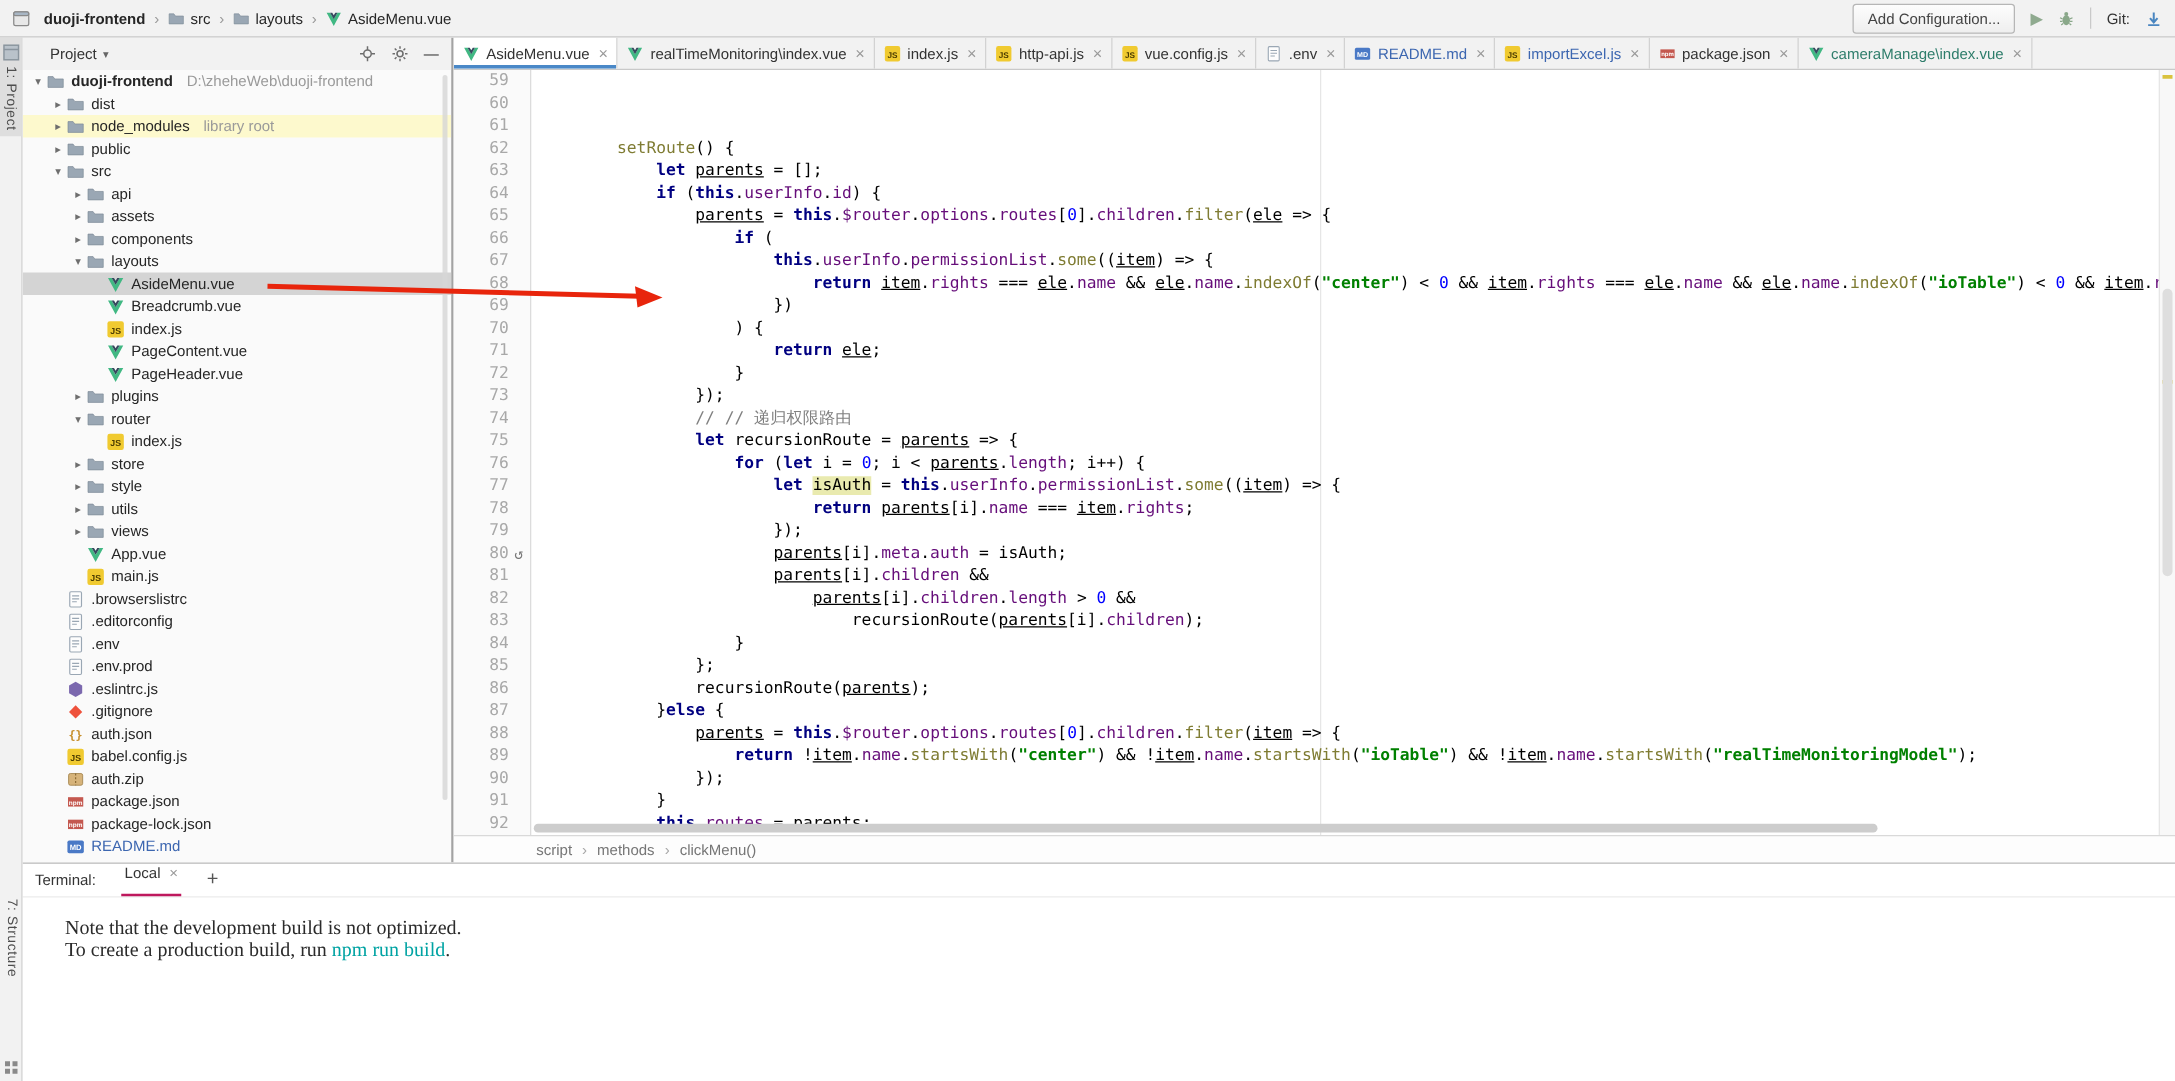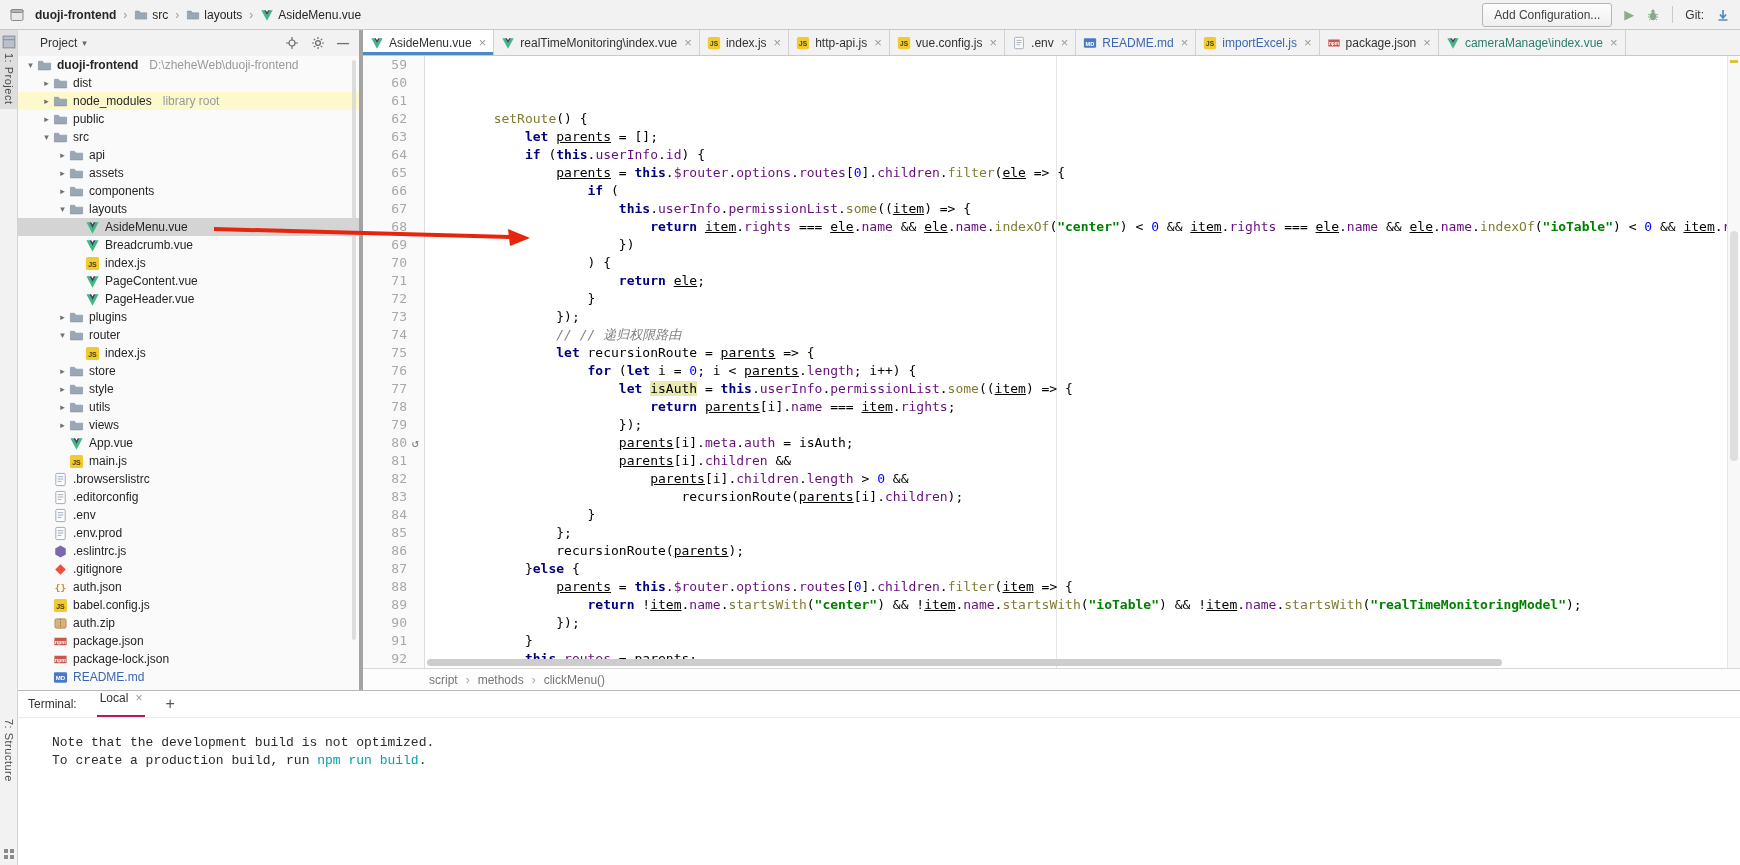--- a/index.html
+++ b/index.html
@@ -28,21 +28,21 @@
   .stripe-btn{display:flex;flex-direction:column;align-items:center;gap:4px;padding:5px 0;cursor:default}
   .stripe-btn .vtext{writing-mode:vertical-rl;font-size:11px;color:#4d4d4d;letter-spacing:.5px}
   .stripe-btn.pressed{background:#dedede}
   .stripe-btn.structure{position:absolute;bottom:78px;left:0;width:18px}
   .stripe-grid{position:absolute;bottom:5px;left:3px;width:12px;height:12px}
 
   
   .workspace{position:absolute;left:18px;top:30px;right:0;height:660px;display:flex}
 
   
-  .project-panel{width:345px;flex:none;background:#fafafa;border-right:4px solid #a3a3a3;position:relative;overflow:hidden}
+  .project-panel{width:345px;flex:none;background:#fafafa;border-right:2px solid #a3a3a3;position:relative;overflow:hidden}
   .pp-header{height:26px;background:#f2f2f2;display:flex;align-items:center;padding:0 8px 0 22px;gap:5px;color:#333}
   .pp-caret{color:#666;font-size:9px}
   .pp-icons{margin-left:auto;display:flex;align-items:center;gap:12px}
   .pp-icons .ic{display:inline-flex;width:14px;height:14px;color:#6e6e6e}
   .pp-icons .ic svg{width:14px;height:14px}
   .pp-hide{color:#6e6e6e;font-weight:bold}
   .tree{position:absolute;top:26px;left:0;right:0;bottom:0;overflow:hidden}
   .tree-row{height:18px;display:flex;align-items:center;white-space:nowrap;color:#262626;cursor:default}
   .tree-row.selected{background:#d4d4d4}
   .tree-row.lib{background:#fdf9cd}
@@ -66,21 +66,21 @@
   .gutter{width:62px;flex:none;background:#fafafa;border-right:1px solid #dcdcdc;font-family:"DejaVu Sans Mono",monospace;font-size:13px;color:#a8a8a8}
   .gl{height:18px;display:flex;justify-content:flex-end;align-items:center;padding-right:2px;gap:1px;line-height:18px}
   .gl .num{min-width:30px;text-align:right}
   .gl .gmark{width:14px;text-align:center;color:#777;font-size:12px}
   .code{flex:1;position:relative;font-family:"DejaVu Sans Mono",monospace;font-size:13px;line-height:18px;white-space:pre;color:#000;padding-left:6px;overflow:hidden;min-width:0}
   .margin-guide{position:absolute;left:631px;top:0;bottom:0;width:1px;background:#e6e6e6;z-index:0}
   .cl{height:18px;line-height:18px;position:relative;z-index:1}
   .tk-k{color:#000080;font-weight:bold}
   .tk-s{color:#008000;font-weight:bold}
   .tk-n{color:#0000ff}
-  .tk-c{color:#808080;font-style:italic}
+  .tk-c{color:#808080;}
   .tk-f{color:#660e7a}
   .tk-m{color:#7f7c33}
   .tk-u{text-decoration:underline}
   .tk-h{background:#e9eaaf}
   .hscroll{position:absolute;left:64px;bottom:2px;width:1075px;height:7px;background:#cdcdcd;border-radius:4px;z-index:6}
   .vscroll{position:absolute;right:0;top:0;bottom:0;width:13px;background:#f8f8f8;border-left:1px solid #e6e6e6;z-index:6}
   .vthumb{position:absolute;left:2px;right:2px;top:175px;height:230px;background:#dedede;border-radius:4px}
   .emark{position:absolute;right:2px;width:8px;height:3px;background:#d9c23e}
   .emark.m1{top:4px}.emark.m2{top:248px}
 
@@ -88,21 +88,21 @@
   .bc-item{cursor:default}
   .bc-sep{color:#a8a8a8}
 
   
   .terminal{position:absolute;left:18px;right:0;top:690px;bottom:0;background:#fff;border-top:1px solid #b9b9b9}
   .term-header{height:27px;display:flex;align-items:center;gap:20px;padding-left:10px;border-bottom:1px solid #ececec}
   .term-label{color:#333}
   .term-tab{display:flex;gap:7px;align-self:stretch;padding:0 3px;border-bottom:2px solid #be185d;color:#333}
   .term-close{color:#9a9a9a}
   .term-add{color:#555;font-size:16px;line-height:1}
-  .term-body{padding:16px 0 0 34px;font-family:Liberation Mono, monospace;font-size:13px;color:#2b2b2b}
+  .term-body{padding:16px 0 0 34px;font-family:Liberation Serif, serif;font-size:16px;color:#2b2b2b}
   .tl{height:18px;line-height:18px;white-space:pre}
   .tk-cmd{color:#00a3a3}
 
   
   .arrow-svg{position:absolute;inset:0;width:100%;height:100%;pointer-events:none;z-index:60}
   .annotation-text{position:absolute;left:545px;top:230px;font-size:20px;color:#e8250c;white-space:nowrap;z-index:60;pointer-events:none}
 </style>
 </head>
 <body>
 

